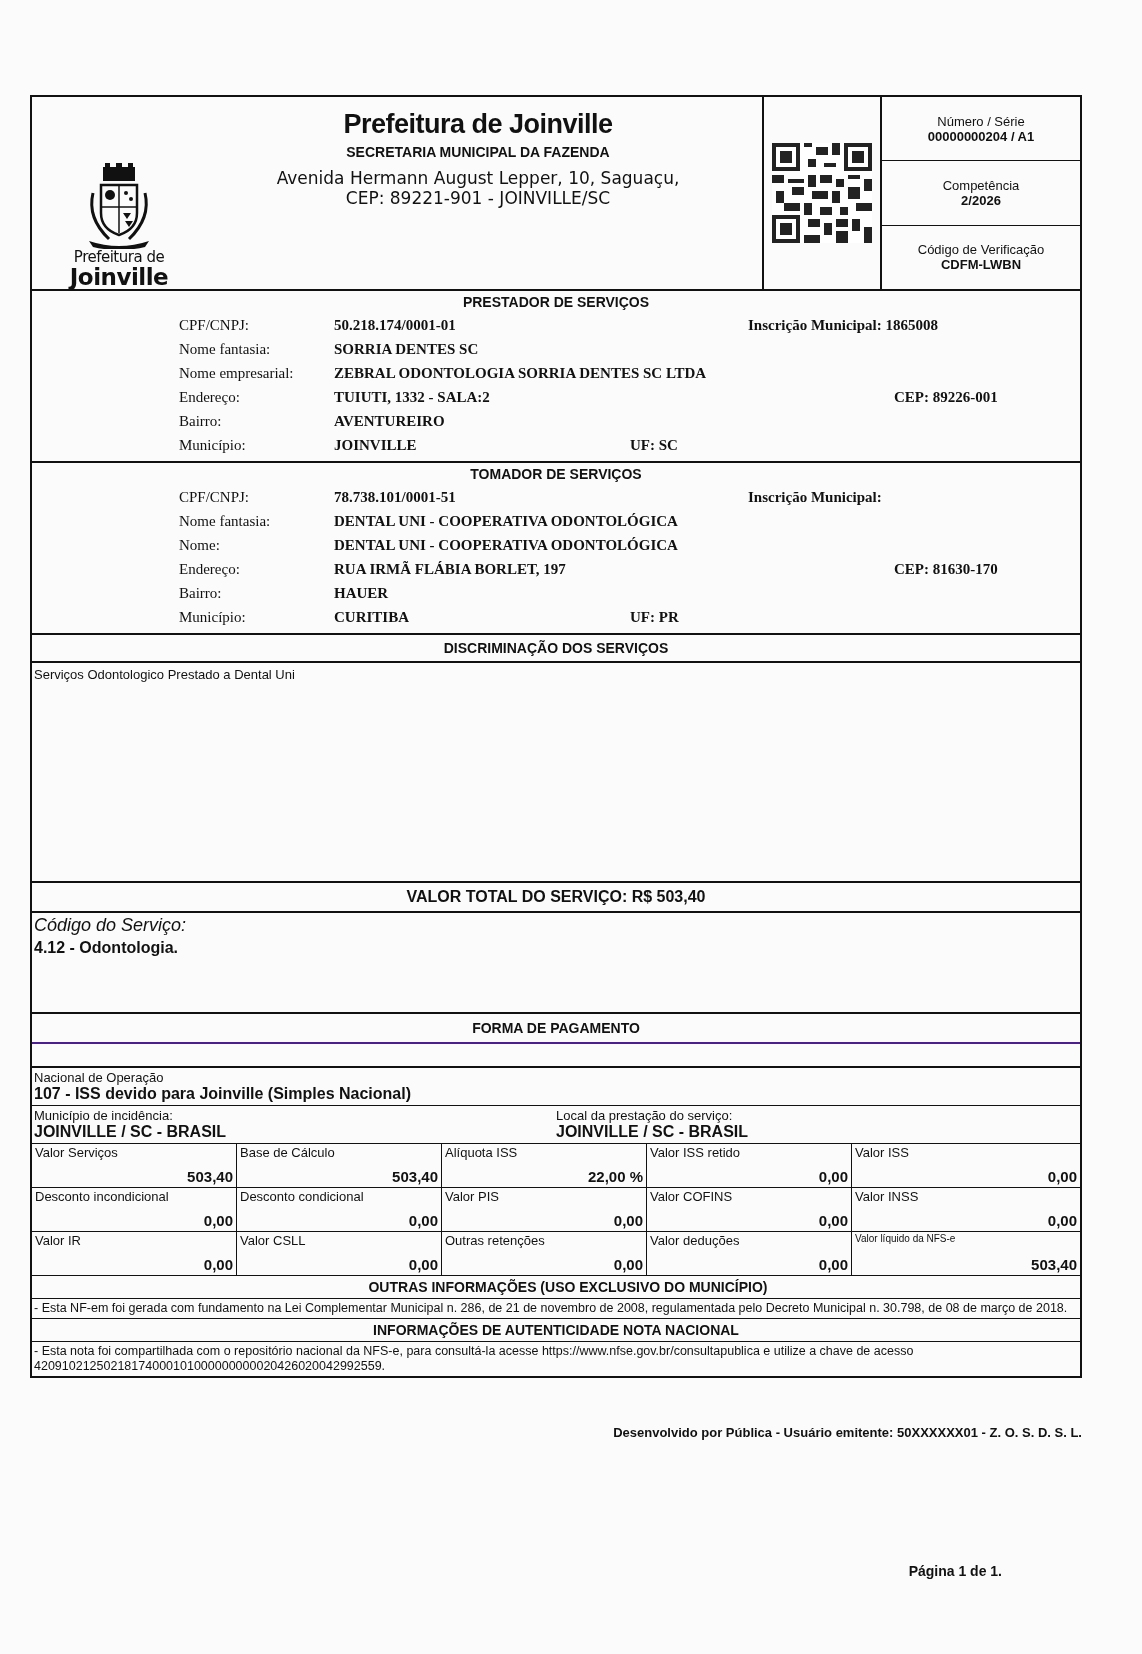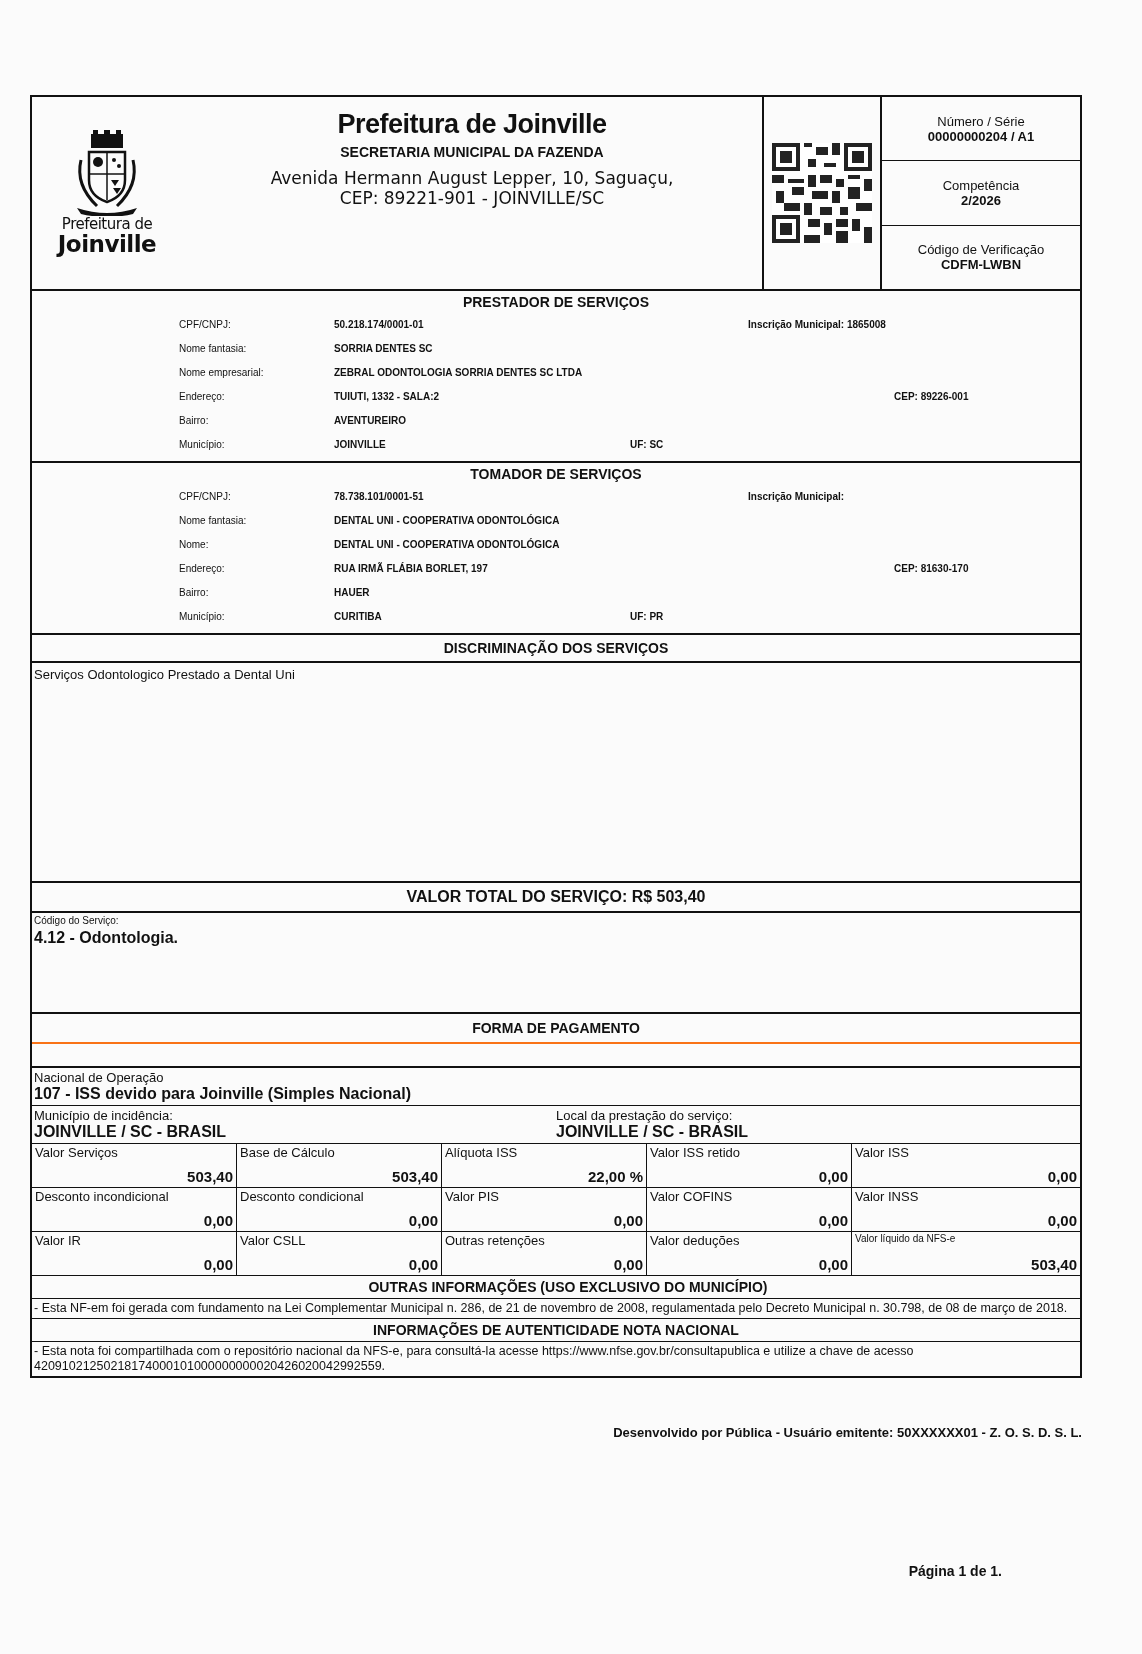--- a/index.html
+++ b/index.html
@@ -1,50 +1,50 @@
 <!DOCTYPE html>
 <html><head>
 <meta charset="utf-8">
 <style>
   html,body{margin:0;padding:0;background:#fbfbfb;}
   body{width:1142px;height:1654px;position:relative;font-family:"Liberation Sans",sans-serif;color:#111;overflow:hidden;}
   .page{position:absolute;left:30px;top:95px;width:1048px;}
   .box{border:2px solid #111;}
   .hdr{display:flex;height:192px;border-bottom:2px solid #111;}
   .hdr .left{flex:1;display:flex;position:relative;}
-  .logo{width:150px;display:flex;flex-direction:column;align-items:center;justify-content:center;}
+  .logo{width:150px;display:flex;flex-direction:column;align-items:center;justify-content:flex-end;padding-left:12px;}
   .logo .crest{width:80px;height:86px;}
   .logo .lt1{font-family:"DejaVu Sans",sans-serif;font-size:15px;line-height:16px;letter-spacing:-0.5px;}
   .logo .lt2{font-family:"DejaVu Sans",sans-serif;font-size:23px;font-weight:bold;line-height:24px;letter-spacing:-0.5px;}
   .titles{flex:1;text-align:center;padding-top:12px;}
   .titles .t1{font-size:27px;font-weight:bold;letter-spacing:-0.5px;}
   .titles .t2{font-size:14px;font-weight:bold;margin-top:4px;}
   .titles .t3{font-family:"DejaVu Sans",sans-serif;font-size:17px;margin-top:8px;line-height:20px;}
   .titles .t4{font-size:19px;font-weight:bold;margin-top:7px;}
   .qrcell{width:116px;border-left:2px solid #111;display:flex;align-items:center;justify-content:center;}
   .qr{width:100px;height:100px;}
   .meta{width:198px;border-left:2px solid #111;display:flex;flex-direction:column;}
   .meta .m{flex:1;border-bottom:1px solid #111;text-align:center;font-size:13px;display:flex;flex-direction:column;justify-content:center;}
   .meta .m:last-child{border-bottom:none;}
   .meta .m b{font-size:13px;}
   .sec-title{text-align:center;font-weight:bold;font-size:14px;height:22px;line-height:22px;}
   .party{border-bottom:2px solid #111;padding-bottom:4px;}
-  .row{display:flex;height:24px;line-height:24px;font-size:10px;position:relative;}
+  .row{display:flex;height:24px;line-height:24px;font-size:15px;position:relative;font-family:Liberation Serif, serif;}
   .row .lab{position:absolute;left:147px;}
   .row .val{position:absolute;left:302px;font-weight:bold;}
   .row .uf{position:absolute;left:598px;font-weight:bold;}
   .row .im{position:absolute;left:716px;font-weight:bold;}
   .row .cep{position:absolute;left:862px;font-weight:bold;}
   .disc-title{border-bottom:2px solid #111;}
   .disc-body{height:210px;font-size:13px;padding:4px 2px;border-bottom:2px solid #111;}
   .total{text-align:center;font-weight:bold;font-size:16px;height:28px;line-height:28px;border-bottom:2px solid #111;}
   .codigo{height:95px;padding:2px;border-bottom:2px solid #111;}
-  .codigo .l{font-size:10px;}
+  .codigo .l{font-size:18px;font-style:italic;}
   .codigo .v{font-size:16px;font-weight:bold;margin-top:3px;}
-  .pag-title{border-bottom:2px solid #f97316;height:28px;line-height:28px;}
+  .pag-title{border-bottom:2px solid #4c1d95;height:28px;line-height:28px;}
   .pag-body{height:22px;border-bottom:2px solid #111;}
   .nat{padding:2px;border-bottom:1px solid #111;}
   .nat .l{font-size:13px;}
   .nat .v{font-size:16px;font-weight:bold;}
   .inc{display:flex;border-bottom:1px solid #111;padding:2px;}
   .inc div{flex:1;}
   .inc .l{font-size:13px;}
   .inc .v{font-size:16px;font-weight:bold;}
   .grid{display:grid;grid-template-columns:205px 205px 205px 205px 1fr;}
   .cell{border-right:1px solid #111;border-bottom:1px solid #111;height:44px;position:relative;padding:1px 3px;box-sizing:border-box;}

